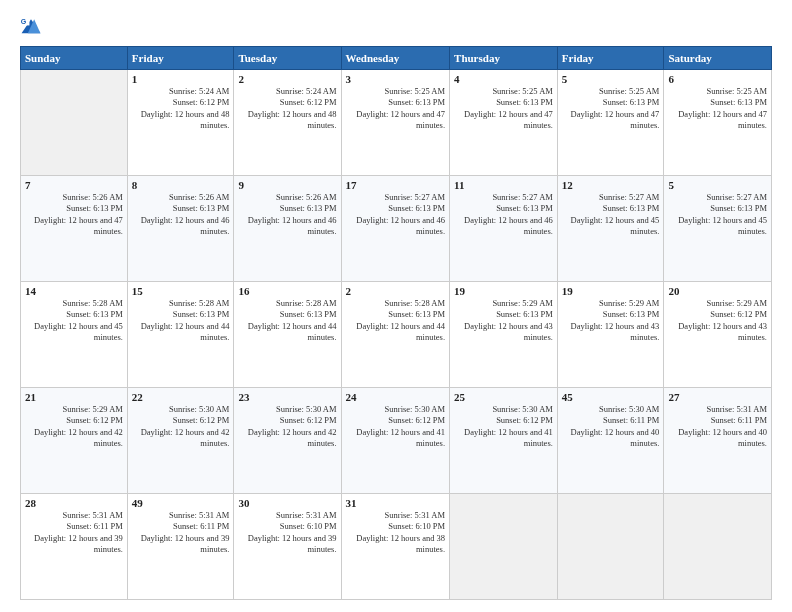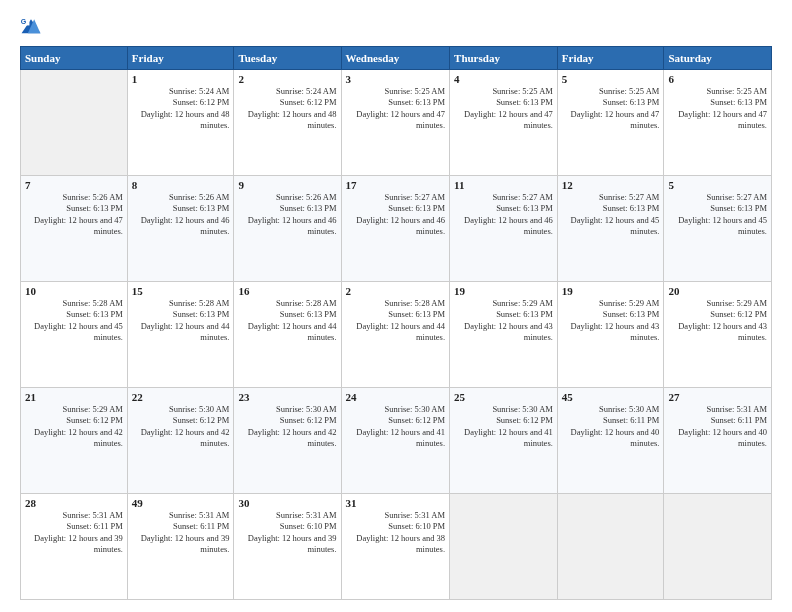--- a/index.html
+++ b/index.html
@@ -211,21 +211,21 @@
           </td>
           <td>
             <span class="day-number">5</span>
             <div class="day-info" style="white-space: pre-line;">Sunrise: 5:27 AM
 Sunset: 6:13 PM
 Daylight: 12 hours and 45 minutes.</div>
           </td>
         </tr>
         <tr>
           <td>
-            <span class="day-number">10</span>
+            <span class="day-number">14</span>
             <div class="day-info" style="white-space: pre-line;">Sunrise: 5:28 AM
 Sunset: 6:13 PM
 Daylight: 12 hours and 45 minutes.</div>
           </td>
           <td>
             <span class="day-number">15</span>
             <div class="day-info" style="white-space: pre-line;">Sunrise: 5:28 AM
 Sunset: 6:13 PM
 Daylight: 12 hours and 44 minutes.</div>
           </td>

